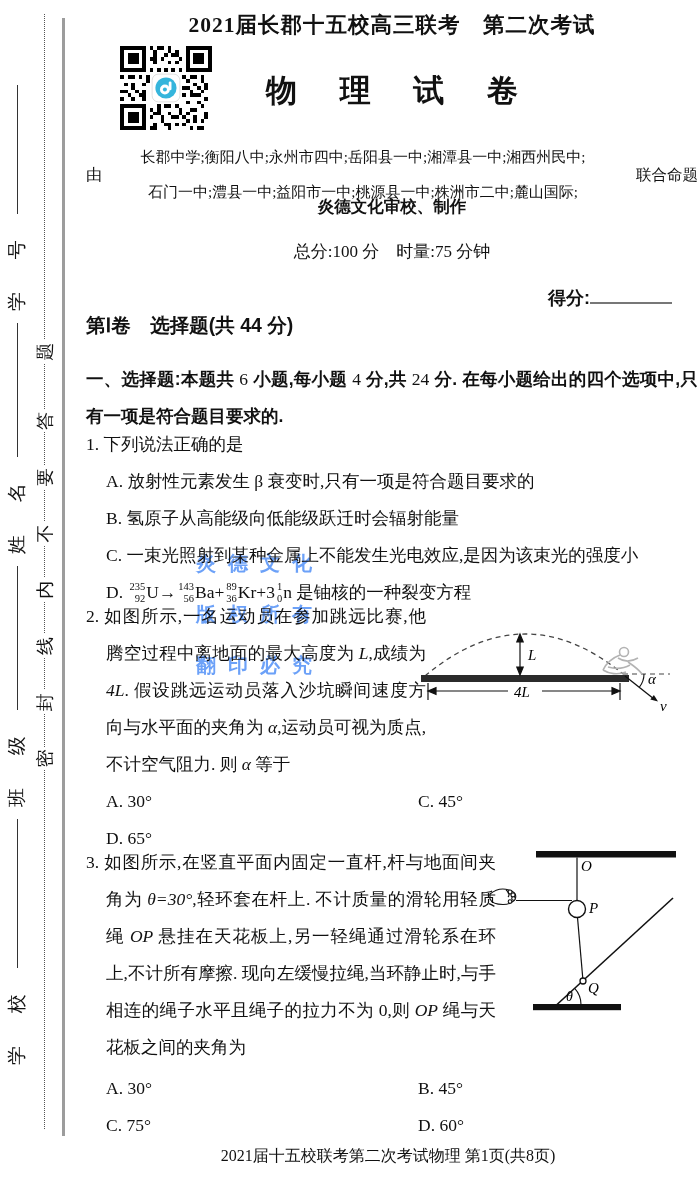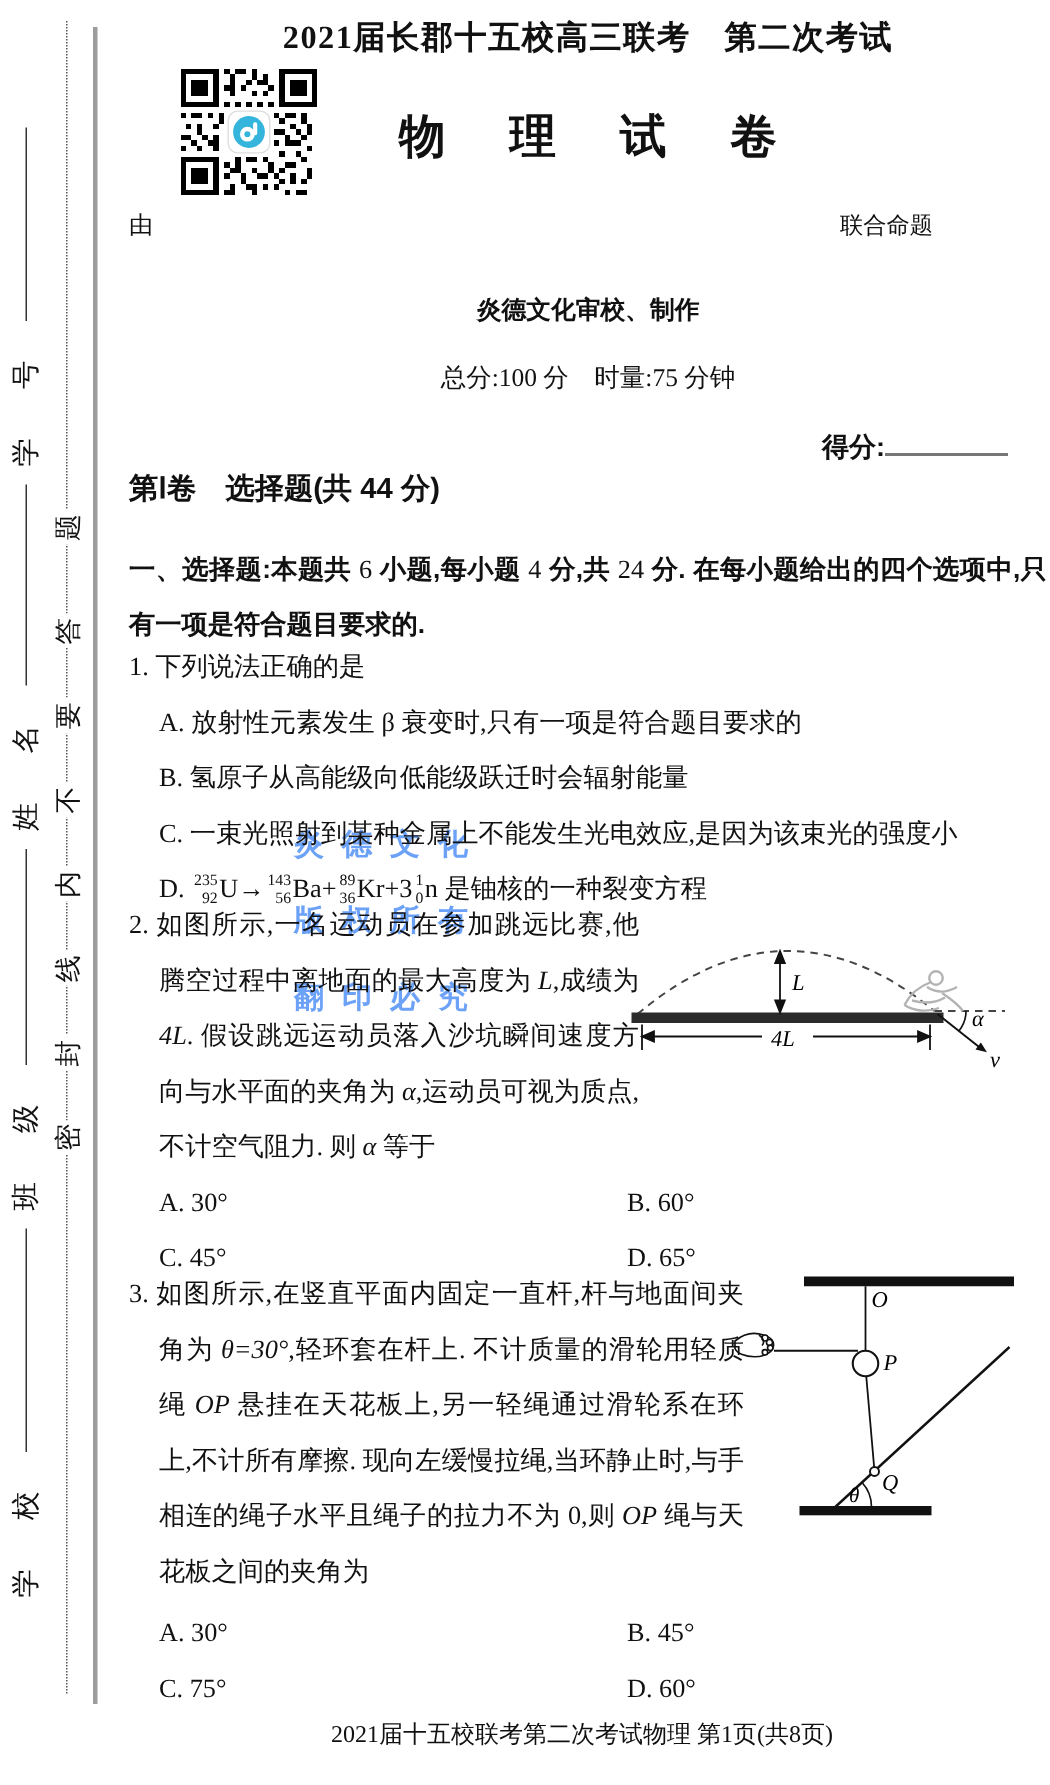--- a/index.html
+++ b/index.html
@@ -207,20 +207,24 @@
       <circle cx="12.2" cy="11.9" r="1.35" fill="#fff"></circle>
       <circle cx="12.2" cy="11.9" r="0.55" fill="#35b5dc"></circle>
       <rect x="13.25" y="9.7" width="0.75" height="2.4" rx="0.35" fill="#fff"></rect>
     </g>
   </svg>
 
   <div class="subject">物 理 试 卷</div>
 
   <div class="byline">
     <span class="by">由</span>
+    <span class="schools">
+      <div>长郡中学;衡阳八中;永州市四中;岳阳县一中;湘潭县一中;湘西州民中;</div>
+      <div>石门一中;澧县一中;益阳市一中;桃源县一中;株洲市二中;麓山国际;</div>
+    </span>
     <span class="joint">联合命题</span>
   </div>
 
   <div class="producer">炎德文化审校、制作</div>
   <div class="totals">总分:100 分　时量:75 分钟</div>
 
   <div class="score">
     <span>得分:</span><span class="score-line"></span>
   </div>
 
@@ -276,21 +280,20 @@
             <polygon points="246,89.5 238.3,87.6 241.9,83.0" fill="#111"></polygon>
           </g>
           <text x="236" y="72" class="lbl">α</text>
           <text x="248" y="99" class="lbl">v</text>
         </svg>
       </div>
       <span>2. </span><span>如图所示,一名运动员在参加跳远比赛,他腾空过程中离地面的最大高度为 </span><span class="var">L</span><span>,成绩为 </span><span class="var">4L</span><span>. 假设跳远运动员落入沙坑瞬间速度方向与水平面的夹角为 </span><span class="var">α</span><span>,运动员可视为质点,不计空气阻力. 则 </span><span class="var">α</span><span> 等于</span>
     </div>
     <div class="opt-grid">
       <span>A. 30°</span>
-      <span>B. 60°</span>
       <span>C. 45°</span>
       <span>D. 65°</span>
     </div>
   </div>
 
   <div class="qblock q3">
     <div class="q-para">
       <div class="diag3-float">
         <svg width="196" height="208" viewBox="0 0 196 208">
           <rect x="54" y="7" width="140" height="6.5" fill="#111"></rect>

